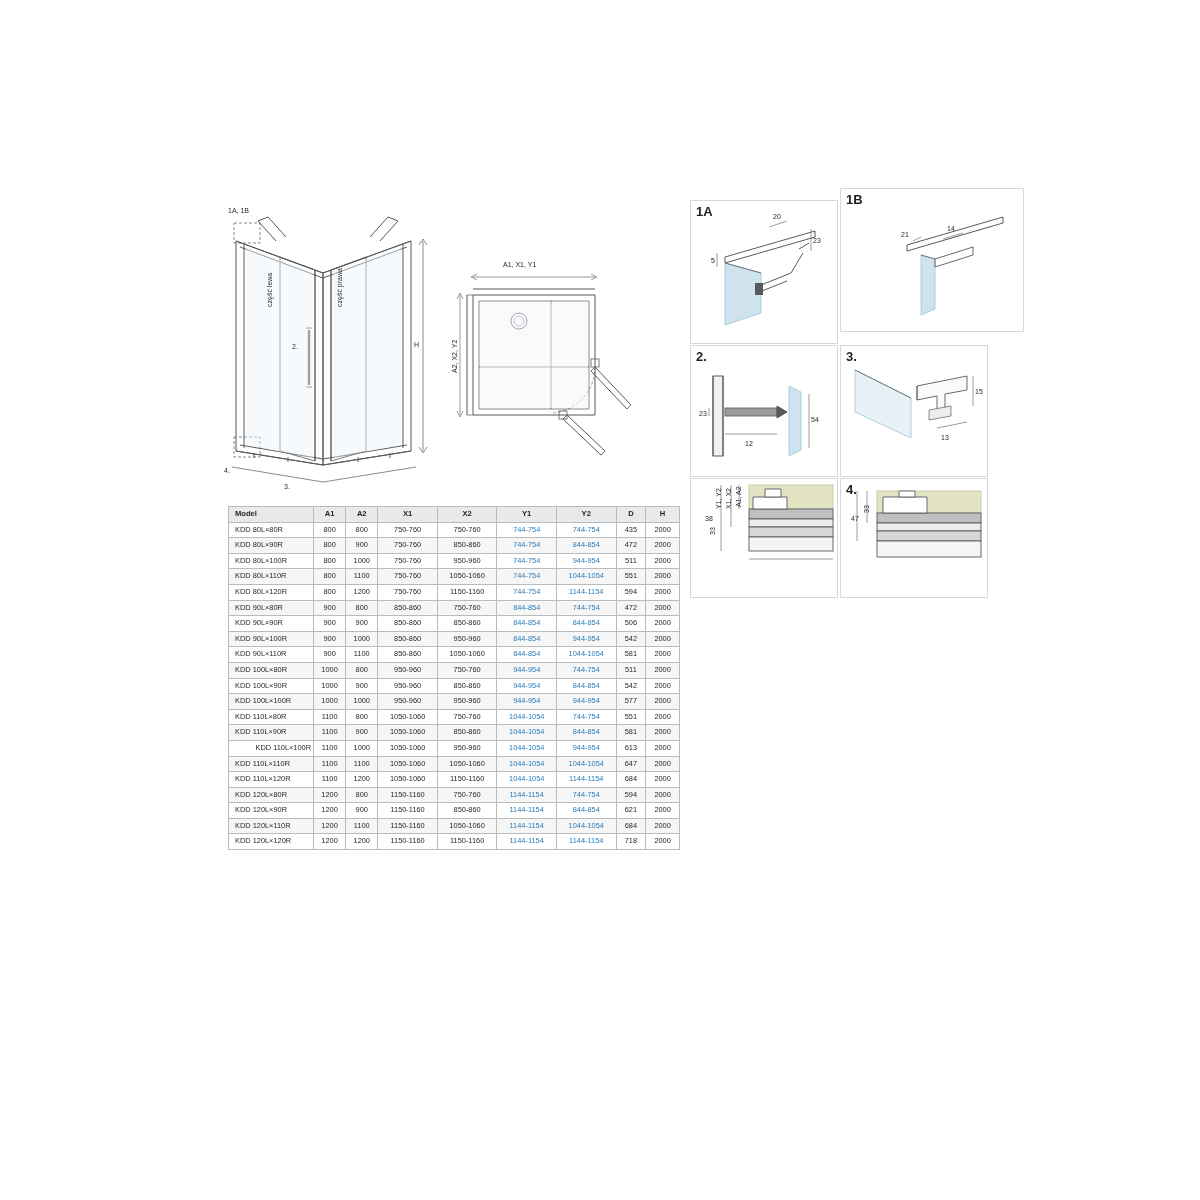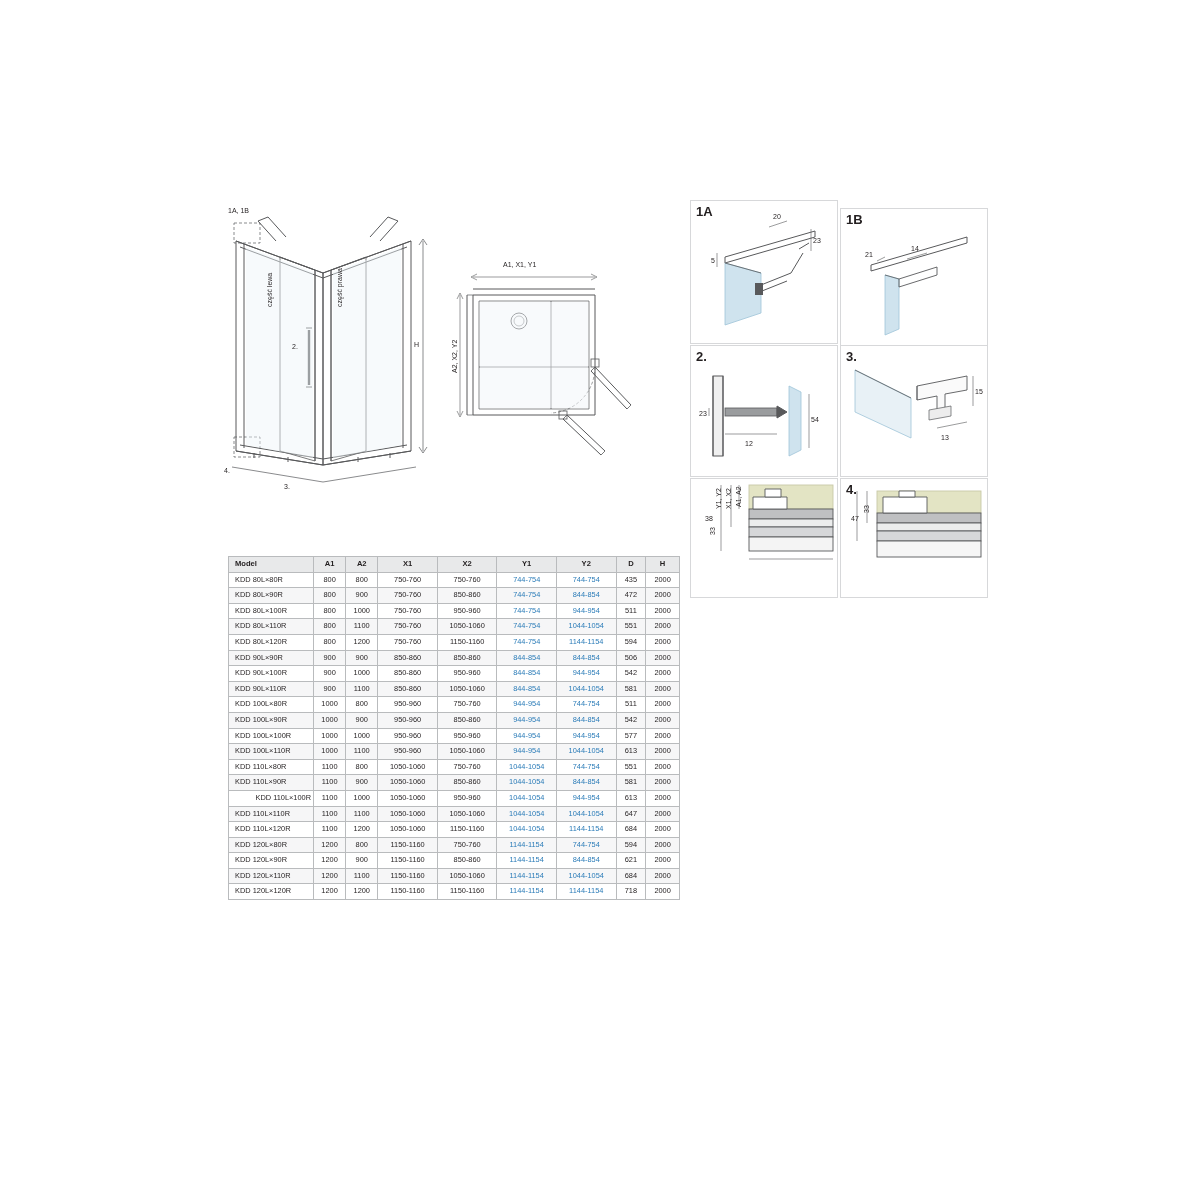--- a/index.html
+++ b/index.html
@@ -15,21 +15,21 @@
   #persp svg, #plan svg, .panel svg{display:block;}
 
   
   #plan{left:455px;top:255px;width:200px;height:210px;}
 
   
   .panel{position:absolute;border:1px solid #d7d8da;background:#fff;}
   .panel .tag{position:absolute;left:5px;top:3px;font-size:13px;font-weight:bold;color:#231f20;}
 
   
-  #tbl{position:absolute;left:228px;top:556px;width:422px;}
+  #tbl{position:absolute;left:228px;top:506px;width:422px;}
   table{border-collapse:collapse;width:452px;font-size:7.4px;}
   th,td{border:1px solid #b9bbbd;padding:0 2px;height:14.6px;line-height:14.6px;text-align:center;color:#231f20;}
   thead th{background:#e8e9ea;font-weight:bold;font-size:7.6px;}
   td.model{text-align:left;padding-left:6px;width:86px;}
   td.blue{color:#2b7cb8;}
   tbody tr:nth-child(even){background:#f6f6f7;}
   tbody tr:nth-child(odd){background:#ffffff;}
 </style>
 </head>
 <body>
@@ -167,21 +167,21 @@
         <path d="M26 52 L26 66" stroke-width="0.6"></path>
         <path d="M78 26 L96 20" stroke-width="0.6"></path>
         <path d="M120 28 L120 50" stroke-width="0.6"></path>
       </g>
       <text x="20" y="62" font-family="Liberation Sans" font-size="7" fill="#231f20">5</text>
       <text x="82" y="18" font-family="Liberation Sans" font-size="7" fill="#231f20">20</text>
       <text x="122" y="42" font-family="Liberation Sans" font-size="7" fill="#231f20">23</text>
     </svg>
   </div>
 
-  <div class="panel" style="left:840px;top:208px;width:146px;height:142px;">
+  <div class="panel" style="left:840px;top:188px;width:146px;height:142px;padding-left:36px;">
     <span class="tag">1B</span>
     <svg width="146" height="142" viewBox="0 0 146 142">
       <g fill="none" stroke="#58595b" stroke-width="1">
         <path d="M30 56 L126 28"></path>
         <path d="M30 62 L126 34"></path>
         <path d="M30 56 L30 62 M126 28 L126 34"></path>
 
         <path d="M44 66 L44 126 L58 120 L58 70 Z" fill="#cfe3ee" stroke="#9ec4d8" stroke-width="0.8"></path>
         <path d="M44 66 L58 70" stroke="#58595b" stroke-width="0.8"></path>
 
@@ -350,20 +350,31 @@
             <td style="width: 30px;">800</td>
             <td style="width: 30px;">1200</td>
             <td style="width: 64px;">750-760</td>
             <td style="width: 64px;">1150-1160</td>
             <td class="blue" style="width: 64px;">744-754</td>
             <td class="blue" style="width: 64px;">1144-1154</td>
             <td style="width: 28px;">594</td>
             <td style="width: 32px;">2000</td>
           </tr>
           <tr>
+            <td class="model" style="width: 86px;">KDD 90L×80R</td>
+            <td style="width: 30px;">900</td>
+            <td style="width: 30px;">800</td>
+            <td style="width: 64px;">850-860</td>
+            <td style="width: 64px;">750-760</td>
+            <td class="blue" style="width: 64px;">844-854</td>
+            <td class="blue" style="width: 64px;">744-754</td>
+            <td style="width: 28px;">472</td>
+            <td style="width: 32px;">2000</td>
+          </tr>
+          <tr>
             <td class="model" style="width: 86px;">KDD 90L×90R</td>
             <td style="width: 30px;">900</td>
             <td style="width: 30px;">900</td>
             <td style="width: 64px;">850-860</td>
             <td style="width: 64px;">850-860</td>
             <td class="blue" style="width: 64px;">844-854</td>
             <td class="blue" style="width: 64px;">844-854</td>
             <td style="width: 28px;">506</td>
             <td style="width: 32px;">2000</td>
           </tr>
@@ -413,31 +424,20 @@
           </tr>
           <tr>
             <td class="model" style="width: 86px;">KDD 100L×100R</td>
             <td style="width: 30px;">1000</td>
             <td style="width: 30px;">1000</td>
             <td style="width: 64px;">950-960</td>
             <td style="width: 64px;">950-960</td>
             <td class="blue" style="width: 64px;">944-954</td>
             <td class="blue" style="width: 64px;">944-954</td>
             <td style="width: 28px;">577</td>
-            <td style="width: 32px;">2000</td>
-          </tr>
-          <tr>
-            <td class="model" style="width: 86px;">KDD 100L×110R</td>
-            <td style="width: 30px;">1000</td>
-            <td style="width: 30px;">1100</td>
-            <td style="width: 64px;">950-960</td>
-            <td style="width: 64px;">1050-1060</td>
-            <td class="blue" style="width: 64px;">944-954</td>
-            <td class="blue" style="width: 64px;">1044-1054</td>
-            <td style="width: 28px;">613</td>
             <td style="width: 32px;">2000</td>
           </tr>
           <tr>
             <td class="model" style="width: 86px;">KDD 110L×80R</td>
             <td style="width: 30px;">1100</td>
             <td style="width: 30px;">800</td>
             <td style="width: 64px;">1050-1060</td>
             <td style="width: 64px;">750-760</td>
             <td class="blue" style="width: 64px;">1044-1054</td>
             <td class="blue" style="width: 64px;">744-754</td>

